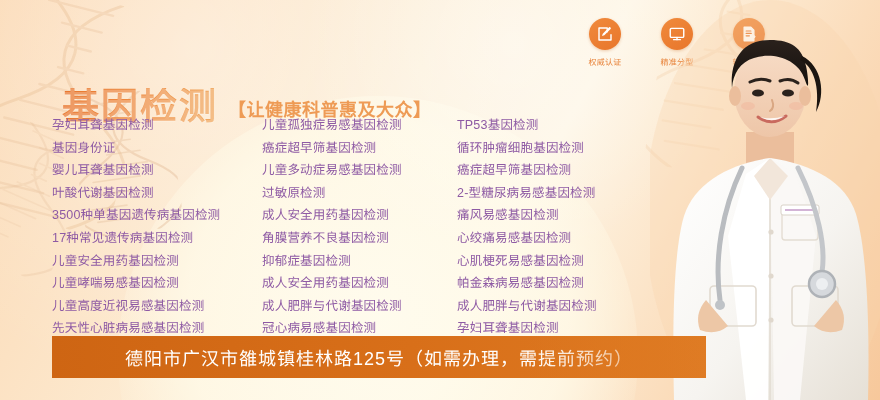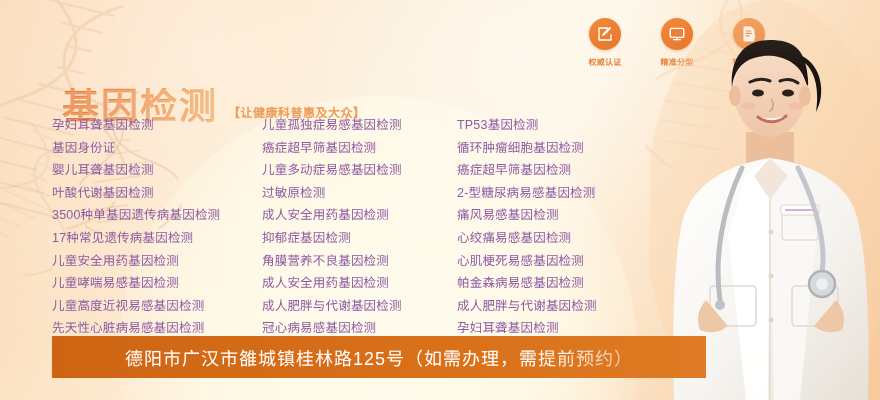--- a/index.html
+++ b/index.html
@@ -41,36 +41,36 @@
   .title{
     font-size:37px;font-weight:bold;letter-spacing:2px;line-height:1;
     color:#E9863C;
     background:linear-gradient(95deg,#E8762E 0%,#EE9047 55%,#F0A95F 100%);
     -webkit-background-clip:text;background-clip:text;-webkit-text-fill-color:transparent;
     text-shadow:0 1px 0 rgba(255,255,255,.25);
     white-space:nowrap;
     margin-top:40px;
   }
   .subtitle{
-    font-size:12px;font-weight:bold;color:#EE9B55;letter-spacing:.5px;
+    font-size:18px;font-weight:bold;color:#EE9B55;letter-spacing:.5px;
     padding-bottom:4px;white-space:nowrap;font-family:Liberation Serif, serif;
   }
 
   
   .badges{position:absolute;right:108px;top:18px;display:flex;gap:26px;}
   .badge{width:46px;display:flex;flex-direction:column;align-items:center;gap:6px;}
   .badge-circle{
     width:32px;height:32px;border-radius:50%;
     background:linear-gradient(150deg,#F08A3C 0%,#E8762B 100%);
     display:flex;align-items:center;justify-content:center;
     box-shadow:0 1px 3px rgba(200,110,40,.32);
   }
   .badge-circle svg{display:block;}
   .badge-label{
-    font-size:8px;color:#E8833A;white-space:nowrap;letter-spacing:.3px;font-weight:bold;
+    font-size:8px;color:#E8833A;white-space:nowrap;letter-spacing:.3px;font-weight:normal;
   }
 
   
   .doctor{position:absolute;right:0;bottom:0;width:230px;height:400px;pointer-events:none;}
 
   
   .list-wrap{
     position:absolute;left:52px;top:114px;width:618px;
     display:grid;grid-template-columns:210px 195px 213px;
   }
@@ -329,22 +329,22 @@
       <div class="item">儿童高度近视易感基因检测</div>
       <div class="item">先天性心脏病易感基因检测</div>
     </div>
 
     <div class="col">
       <div class="item">儿童孤独症易感基因检测</div>
       <div class="item">癌症超早筛基因检测</div>
       <div class="item">儿童多动症易感基因检测</div>
       <div class="item">过敏原检测</div>
       <div class="item">成人安全用药基因检测</div>
+      <div class="item">角膜营养不良基因检测</div>
       <div class="item">抑郁症基因检测</div>
-      <div class="item">角膜营养不良基因检测</div>
       <div class="item">成人安全用药基因检测</div>
       <div class="item">成人肥胖与代谢基因检测</div>
       <div class="item">冠心病易感基因检测</div>
     </div>
 
     <div class="col">
       <div class="item">TP53基因检测</div>
       <div class="item">循环肿瘤细胞基因检测</div>
       <div class="item">癌症超早筛基因检测</div>
       <div class="item">2-型糖尿病易感基因检测</div>

